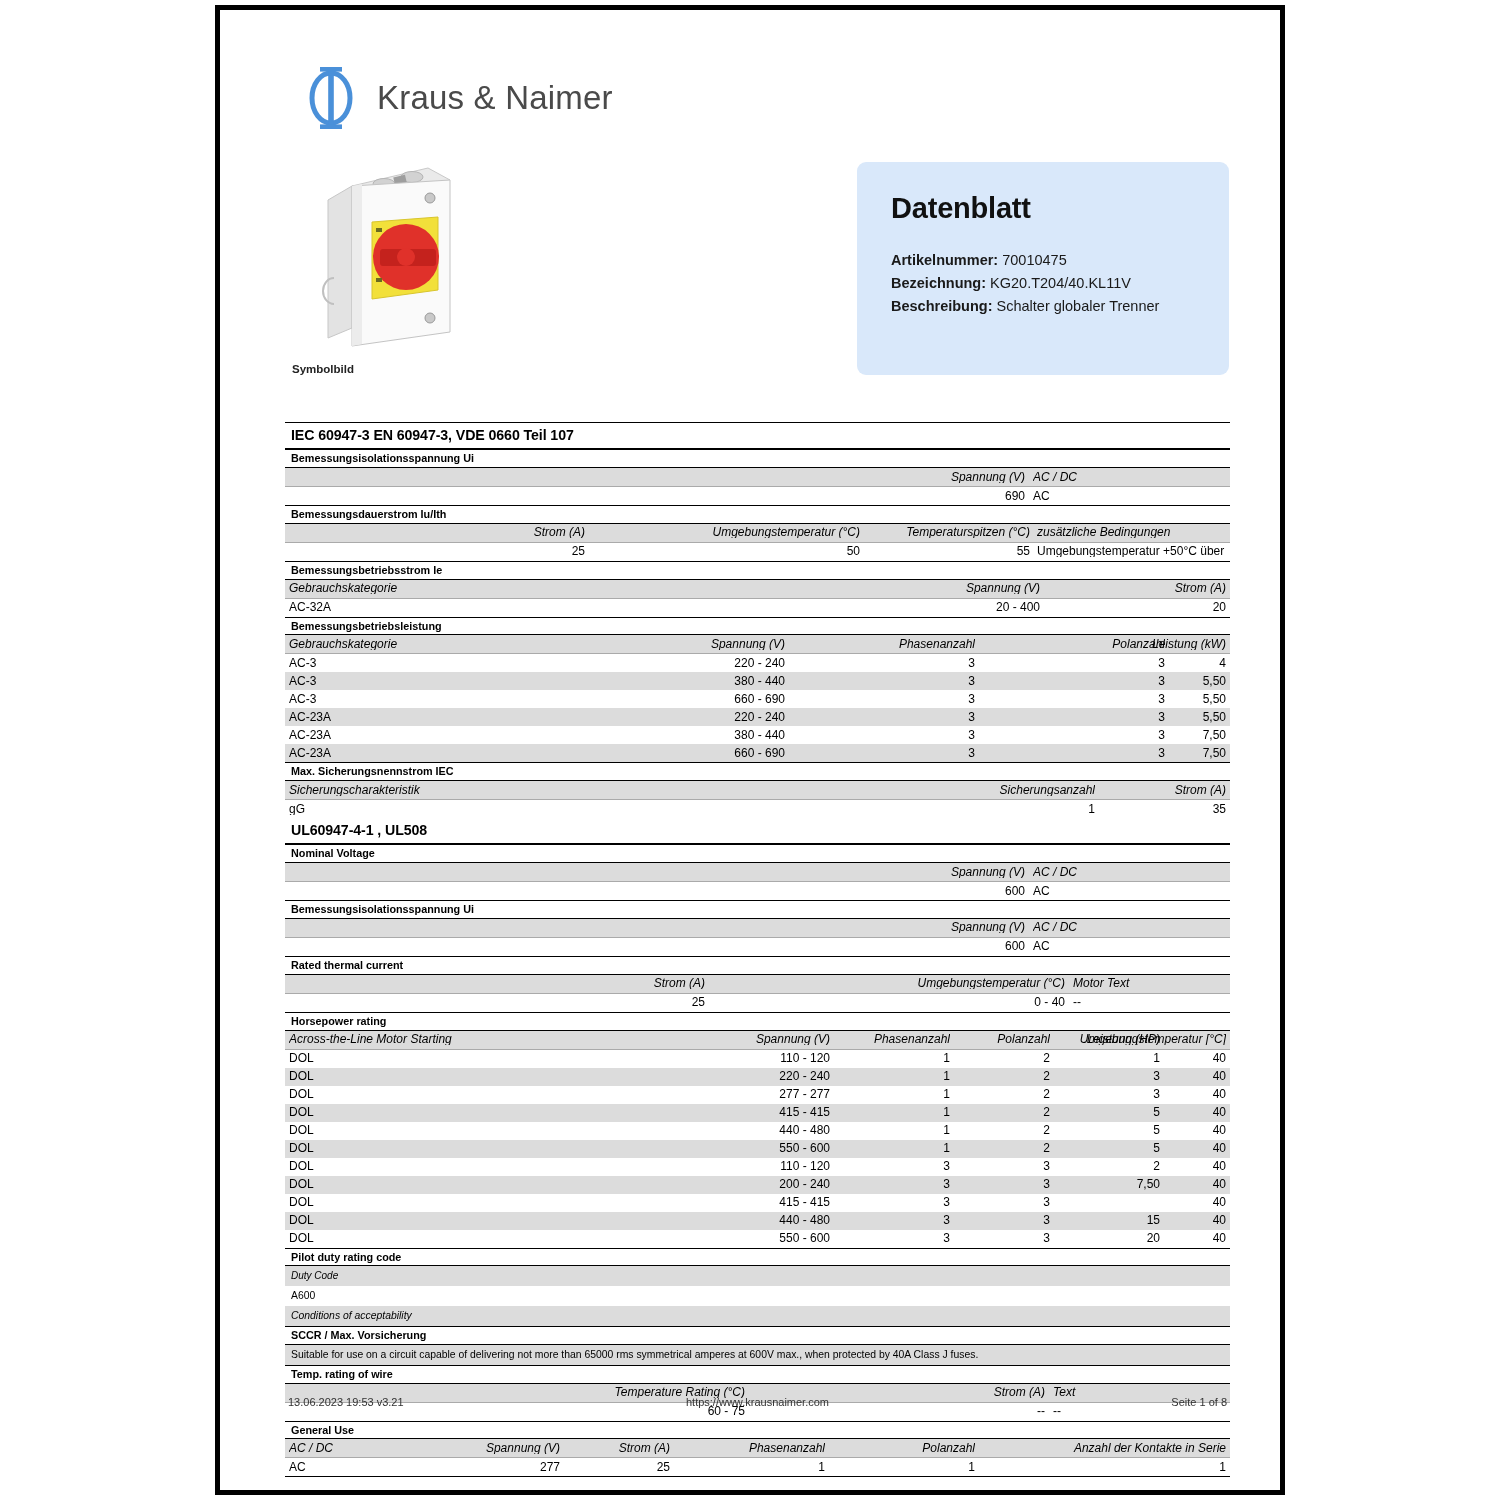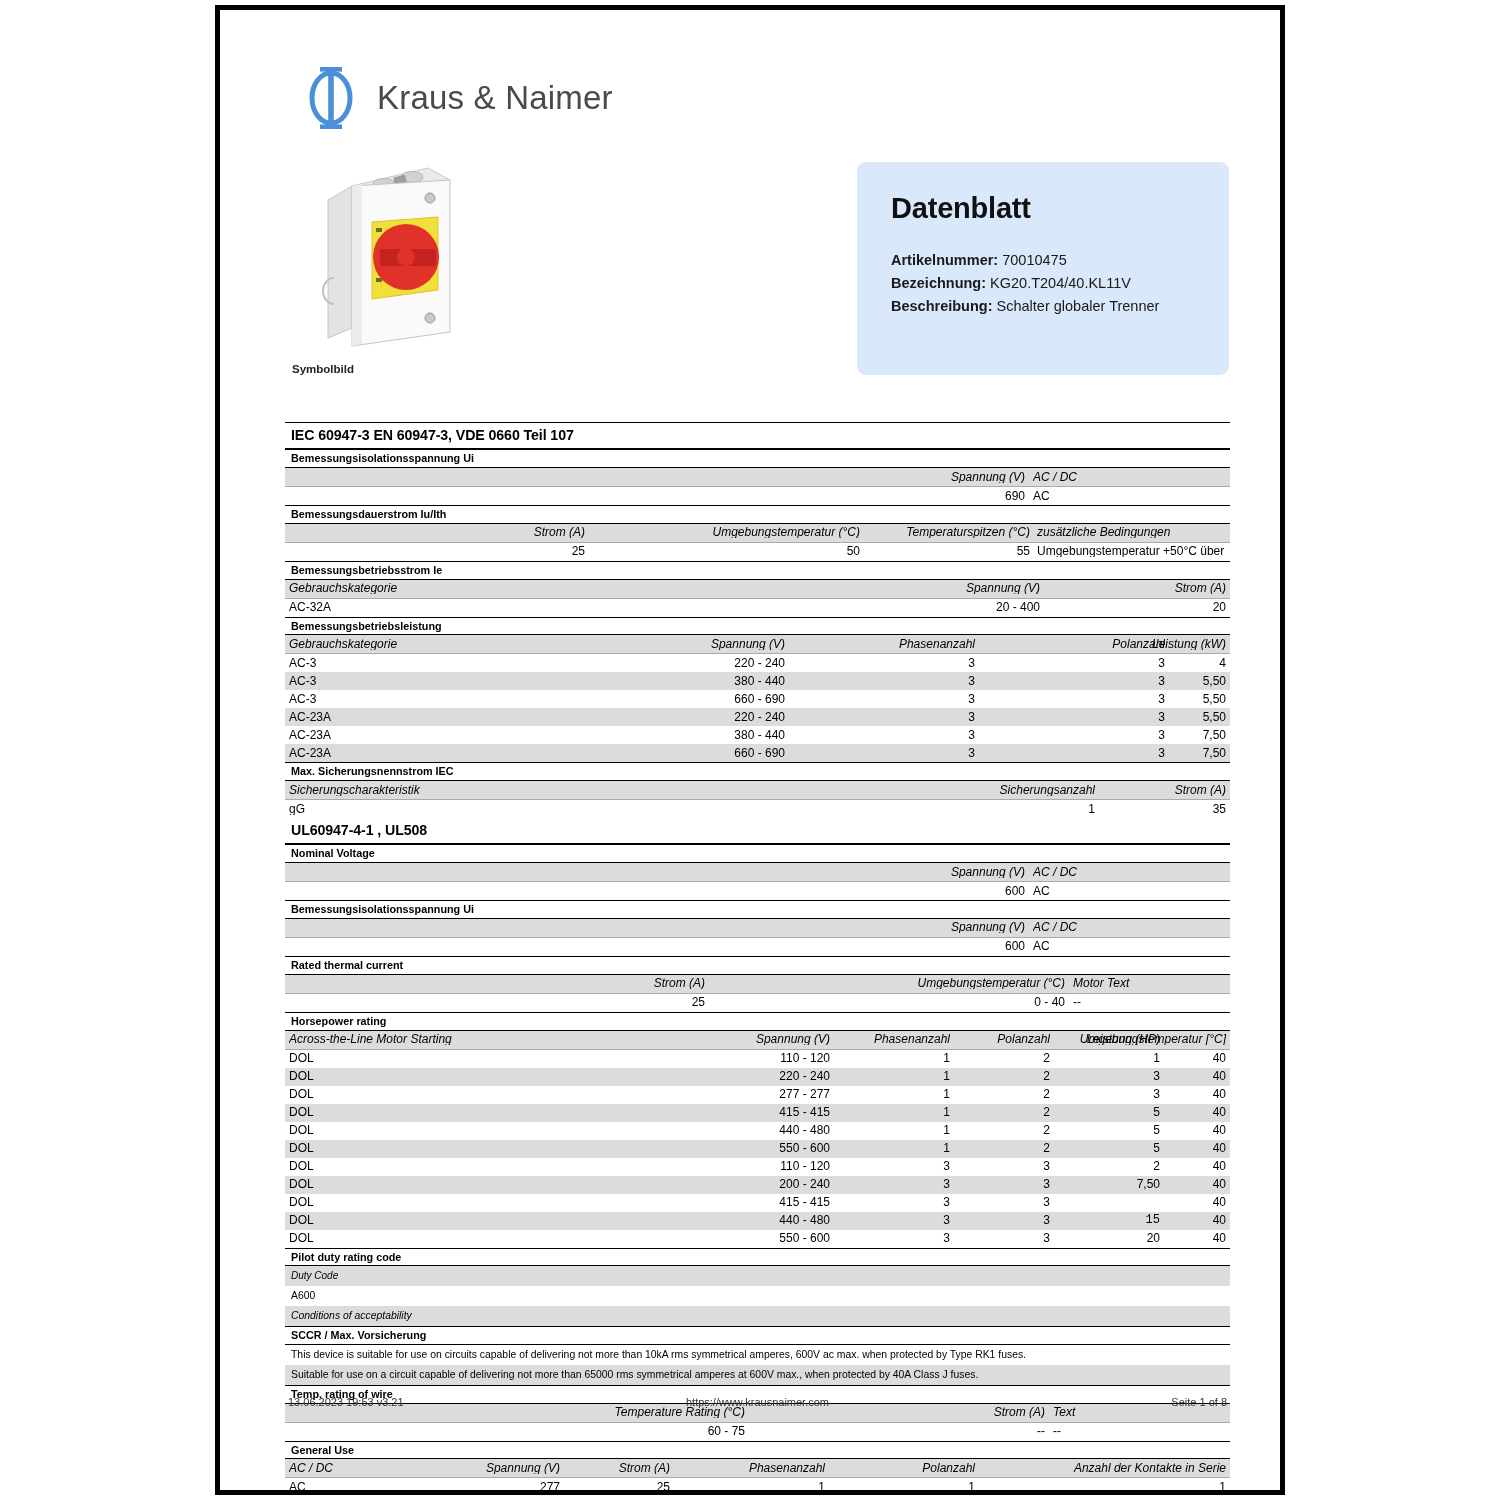--- a/index.html
+++ b/index.html
@@ -425,21 +425,21 @@
             <div class="c r" style="left: 0px; width: 765px;">3</div>
             <div class="c r" style="left: 0px; width: 941px;">40</div>
           </div>
         </div>
         <div class="row data alt">
           <div class="ln">
             <div class="c l" style="left: 4px; width: 300px;">DOL</div>
             <div class="c r" style="left: 0px; width: 545px;">440 - 480</div>
             <div class="c r" style="left: 0px; width: 665px;">3</div>
             <div class="c r" style="left: 0px; width: 765px;">3</div>
-            <div class="c r" style="left: 0px; width: 875px; font-family: Liberation Mono, monospace;">15</div>
+            <div class="c r" style="left: 0px; width: 875px;">15</div>
             <div class="c r" style="left: 0px; width: 941px;">40</div>
           </div>
         </div>
         <div class="row data">
           <div class="ln">
             <div class="c l" style="left: 4px; width: 300px;">DOL</div>
             <div class="c r" style="left: 0px; width: 545px;">550 - 600</div>
             <div class="c r" style="left: 0px; width: 665px;">3</div>
             <div class="c r" style="left: 0px; width: 765px;">3</div>
             <div class="c r" style="left: 0px; width: 875px;">20</div>
@@ -450,23 +450,20 @@
         <div class="row freetext alt italic" style="font-size: 10px;">
           <span style="display: block; line-height: 1.35;">Duty Code</span>
         </div>
         <div class="row freetext" style="font-size: 10.4px;">
           <span style="display: block; line-height: 1.35;">A600</span>
         </div>
         <div class="row freetext alt italic" style="font-size: 10.4px;">
           <span style="display: block; line-height: 1.35;">Conditions of acceptability</span>
         </div>
         <div class="row group">SCCR / Max. Vorsicherung</div>
-        <div class="row freetext" style="font-size: 10.4px;">
-          <span style="display: block; line-height: 1.35;">This device is suitable for use on circuits capable of delivering not more than 10kA rms symmetrical amperes, 600V ac max. when protected by Type RK1 fuses.</span>
-        </div>
         <div class="row freetext alt" style="font-size: 10.4px;">
           <span style="display: block; line-height: 1.35;">Suitable for use on a circuit capable of delivering not more than 65000 rms symmetrical amperes at 600V max., when protected by 40A Class J fuses.</span>
         </div>
         <div class="row group">Temp. rating of wire</div>
         <div class="row cols">
           <div class="ln">
             <div class="c r" style="left: 0px; width: 460px;">Temperature Rating (°C)</div>
             <div class="c r" style="left: 0px; width: 760px;">Strom (A)</div>
             <div class="c l" style="left: 768px; width: 120px;">Text</div>
           </div>

